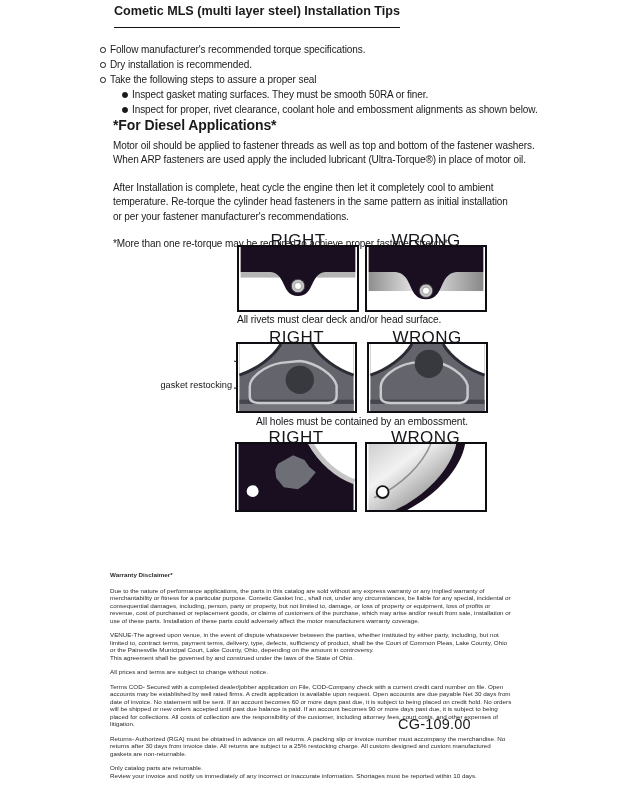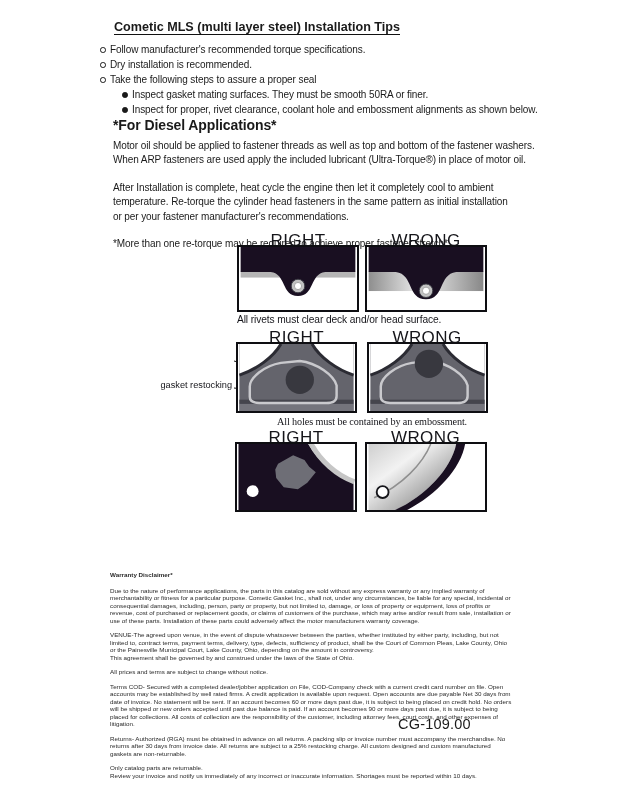--- a/index.html
+++ b/index.html
@@ -3,22 +3,22 @@
 <meta charset="utf-8">
 <style>
   html,body{margin:0;padding:0;background:#ffffff;}
   #page{
     position:relative;width:618px;height:800px;background:#ffffff;overflow:hidden;
     font-family:"Liberation Sans",sans-serif;color:#1a1a1a;
   }
   .abs{position:absolute;}
   
   #title{
-    left:114px;top:20px;font-size:12.6px;font-weight:bold;
-    border-bottom:1.6px solid #111;padding-bottom:0;letter-spacing:0px;
+    left:114px;top:4px;font-size:12.6px;font-weight:bold;
+    border-bottom:1.6px solid #111;padding-bottom:9px;letter-spacing:0px;
   }
   
   #tips{left:100px;top:42px;font-size:10px;letter-spacing:-0.1px;line-height:15px;}
   .blt{position:relative;padding-left:10px;white-space:nowrap;}
   .blt::before{
     content:"";position:absolute;left:0;top:5px;width:3.6px;height:3.6px;
     border:1px solid #1a1a1a;border-radius:50%;background:#fff;
   }
   .sub{margin-left:22px;}
   .sub::before{background:#1a1a1a;border:1px solid #1a1a1a;}
@@ -124,21 +124,21 @@
       <rect x="0" y="59" width="121" height="4.5" fill="#45454d"></rect>
       <rect x="0" y="63.5" width="121" height="7.5" fill="#74747c"></rect>
       <path d="M0,0 H44 C36,14 18,27 0,33 Z" fill="#ffffff"></path>
       <path d="M44,0 C36,14 18,27 0,33" stroke="#2b2b33" stroke-width="3.2" fill="none"></path>
       <path d="M121,0 H77 C85,14 103,27 121,33 Z" fill="#ffffff"></path>
       <path d="M77,0 C85,14 103,27 121,33" stroke="#2b2b33" stroke-width="3.2" fill="none"></path>
       <path d="M11,56 L11,45 C11,36 26,23 44,20 L64,18 C82,20 100,33 103,44 L103,55 C103,60 99,62.5 92,62.5 L21,62.5 C14,62.5 11,60.5 11,56 Z" fill="none" stroke="#c9c9cd" stroke-width="2.6"></path>
       <circle cx="62" cy="21" r="15" fill="#38383f"></circle>
     </svg>
   </div>
-  <div class="abs caption" style="left:247px;top:416px;width:250px;text-align:center;font-family:Liberation Serif, serif;">All holes must be contained by an embossment.</div>
+  <div class="abs caption" style="left:237px;top:416px;width:250px;text-align:center;">All holes must be contained by an embossment.</div>
 
   <div class="abs dlabel" style="left:235px;top:428px;width:122px;">RIGHT</div>
   <div class="abs dlabel" style="left:365px;top:428px;width:121px;">WRONG</div>
 
   <div class="abs dbox" style="left:235px;top:442px;">
     <svg width="118" height="66" viewBox="0 0 122 70">
       <rect width="122" height="70" fill="#ffffff"></rect>
       <path d="M0,0 H74 C84,18 103,34 122,41 V70 H0 Z" fill="#190f21"></path>
       <path d="M76.5,-1 C86.5,17.5 104,33.5 123,40" stroke="#c6c6c6" stroke-width="5.5" fill="none"></path>
       <path d="M42,21 L58,12 L70,17 L75,24 L82,30 L73,41 L63,48 L48,46 L40,36 L39,27 Z" fill="#6e6e76"></path>

